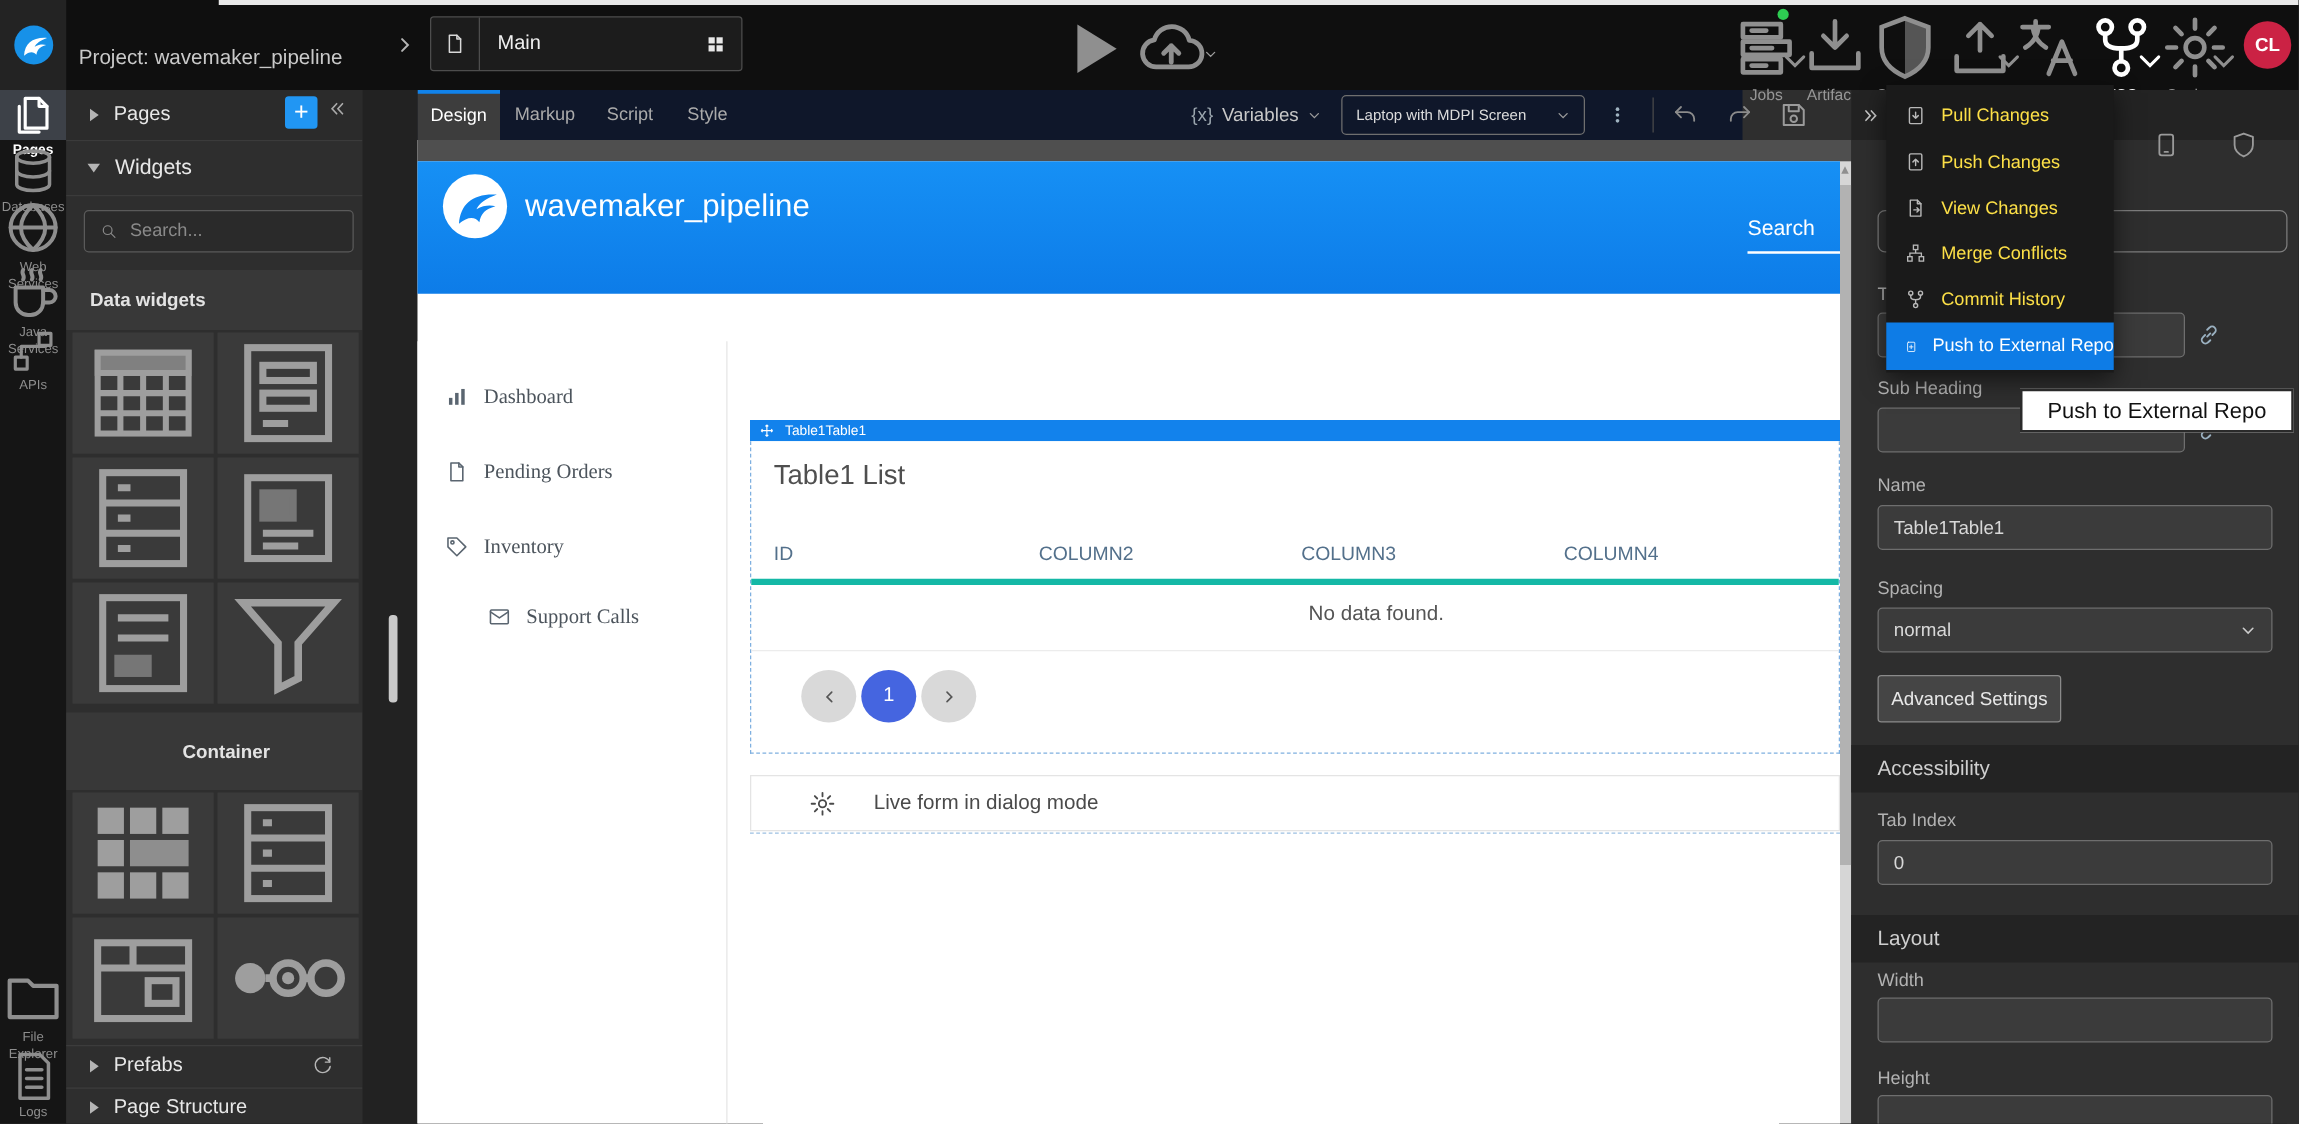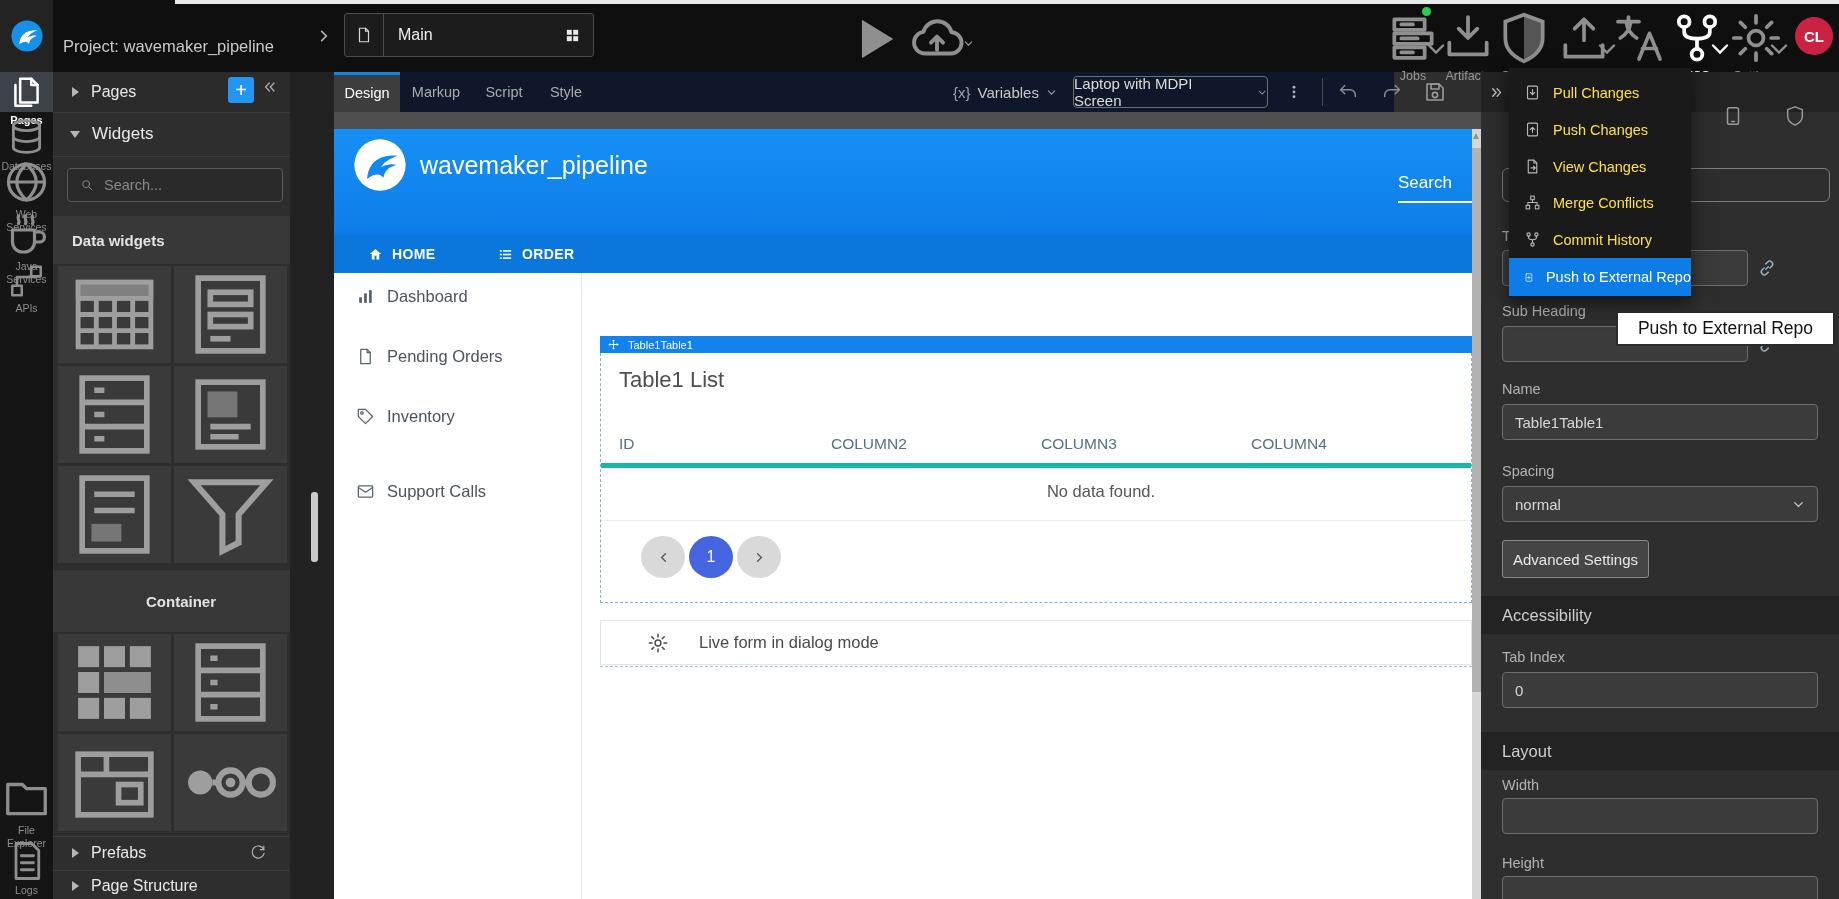--- a/index.html
+++ b/index.html
@@ -29,21 +29,21 @@
   .actchev{position:absolute;right:-7px;top:27px;}
   .jobdot{position:absolute;top:-3px;left:37px;width:9px;height:9px;border-radius:50%;}
   .avatar{left:1795px;top:17px;width:38px;height:38px;border-radius:50%;color:#fff;font-size:15px;font-weight:bold;display:flex;align-items:center;justify-content:center;}
   
   .toolbar{left:334px;top:72px;width:1060px;height:40px;background:#0f172a;}
   .tab{position:absolute;top:0;height:40px;line-height:40px;font-size:14.5px;color:#ababab;text-align:center;cursor:pointer;}
   .tab.active{background:#3d3d3d;color:#fff;border-top:3px solid #1183eb;line-height:37px;box-sizing:border-box;}
   .vars{left:619px;top:0;height:40px;display:flex;align-items:center;gap:7px;}
   .vars .vx{color:#9aa5ad;font-size:15px;}
   .vars .vl{color:#c8c8c8;font-size:15px;}
-  .devbtn{left:739px;top:4px;width:195px;height:32px;border:1px solid #6f6f6f;border-radius:4px;color:#dcdcdc;font-size:15px;display:flex;align-items:center;justify-content:center;gap:24px;box-sizing:border-box;}
+  .devbtn{left:739px;top:4px;width:195px;height:32px;border:1px solid #6f6f6f;border-radius:4px;color:#dcdcdc;font-size:12px;display:flex;align-items:center;justify-content:center;gap:24px;box-sizing:border-box;}
   .tbico{top:9px;width:22px;height:22px;color:#8c8c8c;}
   .tbdiv{left:988px;top:6px;width:1px;height:28px;background:#4b4b4b;}
   
   .rail{left:0;top:72px;width:53px;height:827px;background:#151515;}
   .ritem{position:absolute;width:53px;text-align:center;color:#8e8e8e;}
   .ritem .ic{margin:0 auto;width:21px;height:21px;}
   .ritem .lbl{font-size:10.5px;line-height:1.2;margin-top:2px;}
   .ritem.active{background:#3d4148;color:#fff;}
   .ritem.active .lbl{font-weight:bold;color:#fff;}
   
@@ -73,21 +73,21 @@
   .applogo{position:absolute;left:18px;top:8px;width:56px;height:56px;}
   .apptitle{position:absolute;left:86px;top:22px;color:#fff;font-size:25px;font-weight:400;}
   .srchlink{position:absolute;left:1064px;top:44px;color:#fff;font-size:17px;}
   .srchline{position:absolute;left:1064px;top:72px;width:74px;height:2px;background:#fff;}
   .appnav{position:absolute;left:0;top:123px;width:1138px;height:38px;background:#0b77dd;}
   .navitem{position:absolute;top:0;height:38px;display:flex;align-items:center;gap:9px;color:#fff;}
   .navitem .ic{width:15px;height:15px;}
   .navitem .lbl{font-size:14px;font-weight:bold;letter-spacing:.4px;}
   .content{position:absolute;left:0;top:161px;width:1138px;height:626px;background:#fff;}
   .sidenav{position:absolute;left:0;top:0;width:248px;height:626px;border-right:1px solid #e6e6e6;box-sizing:border-box;}
-  .snitem{position:absolute;left:0;width:220px;height:40px;display:flex;align-items:flex-start;cursor:pointer;}
+  .snitem{position:absolute;left:0;width:220px;height:40px;display:flex;align-items:flex-end;cursor:pointer;font-family:Liberation Serif, serif;}
   .snitem .ic{width:19px;height:19px;margin-left:22px;color:#5a6570;}
   .snitem .lbl{margin-left:12px;font-size:16.5px;color:#4c545c;}
   .tagbar{position:absolute;left:266px;top:63px;width:872px;height:17px;background:#1282ec;display:flex;align-items:center;}
   .tagbar .ic{width:11px;height:11px;margin-left:8px;color:#fff;}
   .tagbar .lbl{color:#fff;font-size:11px;margin-left:9px;}
   .twidget{position:absolute;left:266px;top:80px;width:872px;height:250px;border-left:1px dashed #7fb0e0;border-right:1px dashed #7fb0e0;border-bottom:1px dashed #7fb0e0;box-sizing:border-box;background:#fff;}
   .ttitle{position:absolute;left:18px;top:14px;font-size:22px;color:#4f4f4f;}
   .thead{position:absolute;left:0;top:60px;width:870px;height:50px;border-bottom:5px solid #14b8a6;}
   .thcol{position:absolute;bottom:10px;font-size:15.5px;color:#53708b;}
   .tempty{position:absolute;left:0;top:111px;width:870px;height:56px;border-bottom:1px solid #ececec;}
@@ -515,43 +515,20 @@
     <div class="bluehdr">
       <span class="applogo ic">
           <svg viewBox="0 0 48 48">
             <circle cx="24" cy="24" r="22" fill="#fff"></circle>
             <path d="M13 36c1-14 10-21 26-20-8 3-12 6-14 10 5-3 10-3 13-2-7 2-10 5-11 11-3-4-8-4-14 1z" fill="#1187f2"></path>
           </svg>
         </span>
       <span class="apptitle">wavemaker_pipeline</span>
       <span class="srchlink">Search</span>
       <span class="srchline"></span>
-    </div>
-    <div class="appnav">
-      <div class="navitem" style="left:34px;">
-        <span class="ic">
-            <svg viewBox="0 0 24 24" fill="currentColor">
-              <path d="M12 3l9 8h-3v9h-4.5v-6h-3v6H6v-9H3z"></path>
-            </svg>
-          </span>
-        <span class="lbl">HOME</span>
-      </div>
-      <div class="navitem" style="left:164px;">
-        <span class="ic">
-            <svg viewBox="0 0 24 24" fill="currentColor">
-              <rect x="3" y="5" width="3" height="2.5"></rect>
-              <rect x="3" y="10.8" width="3" height="2.5"></rect>
-              <rect x="3" y="16.5" width="3" height="2.5"></rect>
-              <rect x="8" y="5" width="13" height="2.5"></rect>
-              <rect x="8" y="10.8" width="13" height="2.5"></rect>
-              <rect x="8" y="16.5" width="13" height="2.5"></rect>
-            </svg>
-          </span>
-        <span class="lbl">ORDER</span>
-      </div>
     </div>
     <div class="content">
       <div class="sidenav">
         <div class="snitem" style="top:14px;">
           <span class="ic">
               <svg viewBox="0 0 24 24" fill="currentColor">
                 <rect x="4" y="13" width="3.5" height="7"></rect>
                 <rect x="10.2" y="8" width="3.5" height="12"></rect>
                 <rect x="16.4" y="4" width="3.5" height="16"></rect>
               </svg>
@@ -569,21 +546,21 @@
         </div>
         <div class="snitem" style="top:134px;">
           <span class="ic">
               <svg viewBox="0 0 24 24" fill="none" stroke="currentColor" stroke-width="1.6" stroke-linecap="round" stroke-linejoin="round">
                 <path d="M3 12V3h9l9 9-9 9z"></path>
                 <circle cx="7.5" cy="7.5" r="1.6"></circle>
               </svg>
             </span>
           <span class="lbl">Inventory</span>
         </div>
-        <div class="snitem" style="top:209px;">
+        <div class="snitem" style="top:190px;margin-left:34px;">
           <span class="ic">
               <svg viewBox="0 0 24 24" fill="none" stroke="currentColor" stroke-width="1.6" stroke-linecap="round" stroke-linejoin="round">
                 <rect x="3" y="5" width="18" height="14" rx="1"></rect>
                 <path d="M3 7l9 6 9-6"></path>
               </svg>
             </span>
           <span class="lbl">Support Calls</span>
         </div>
       </div>
 

